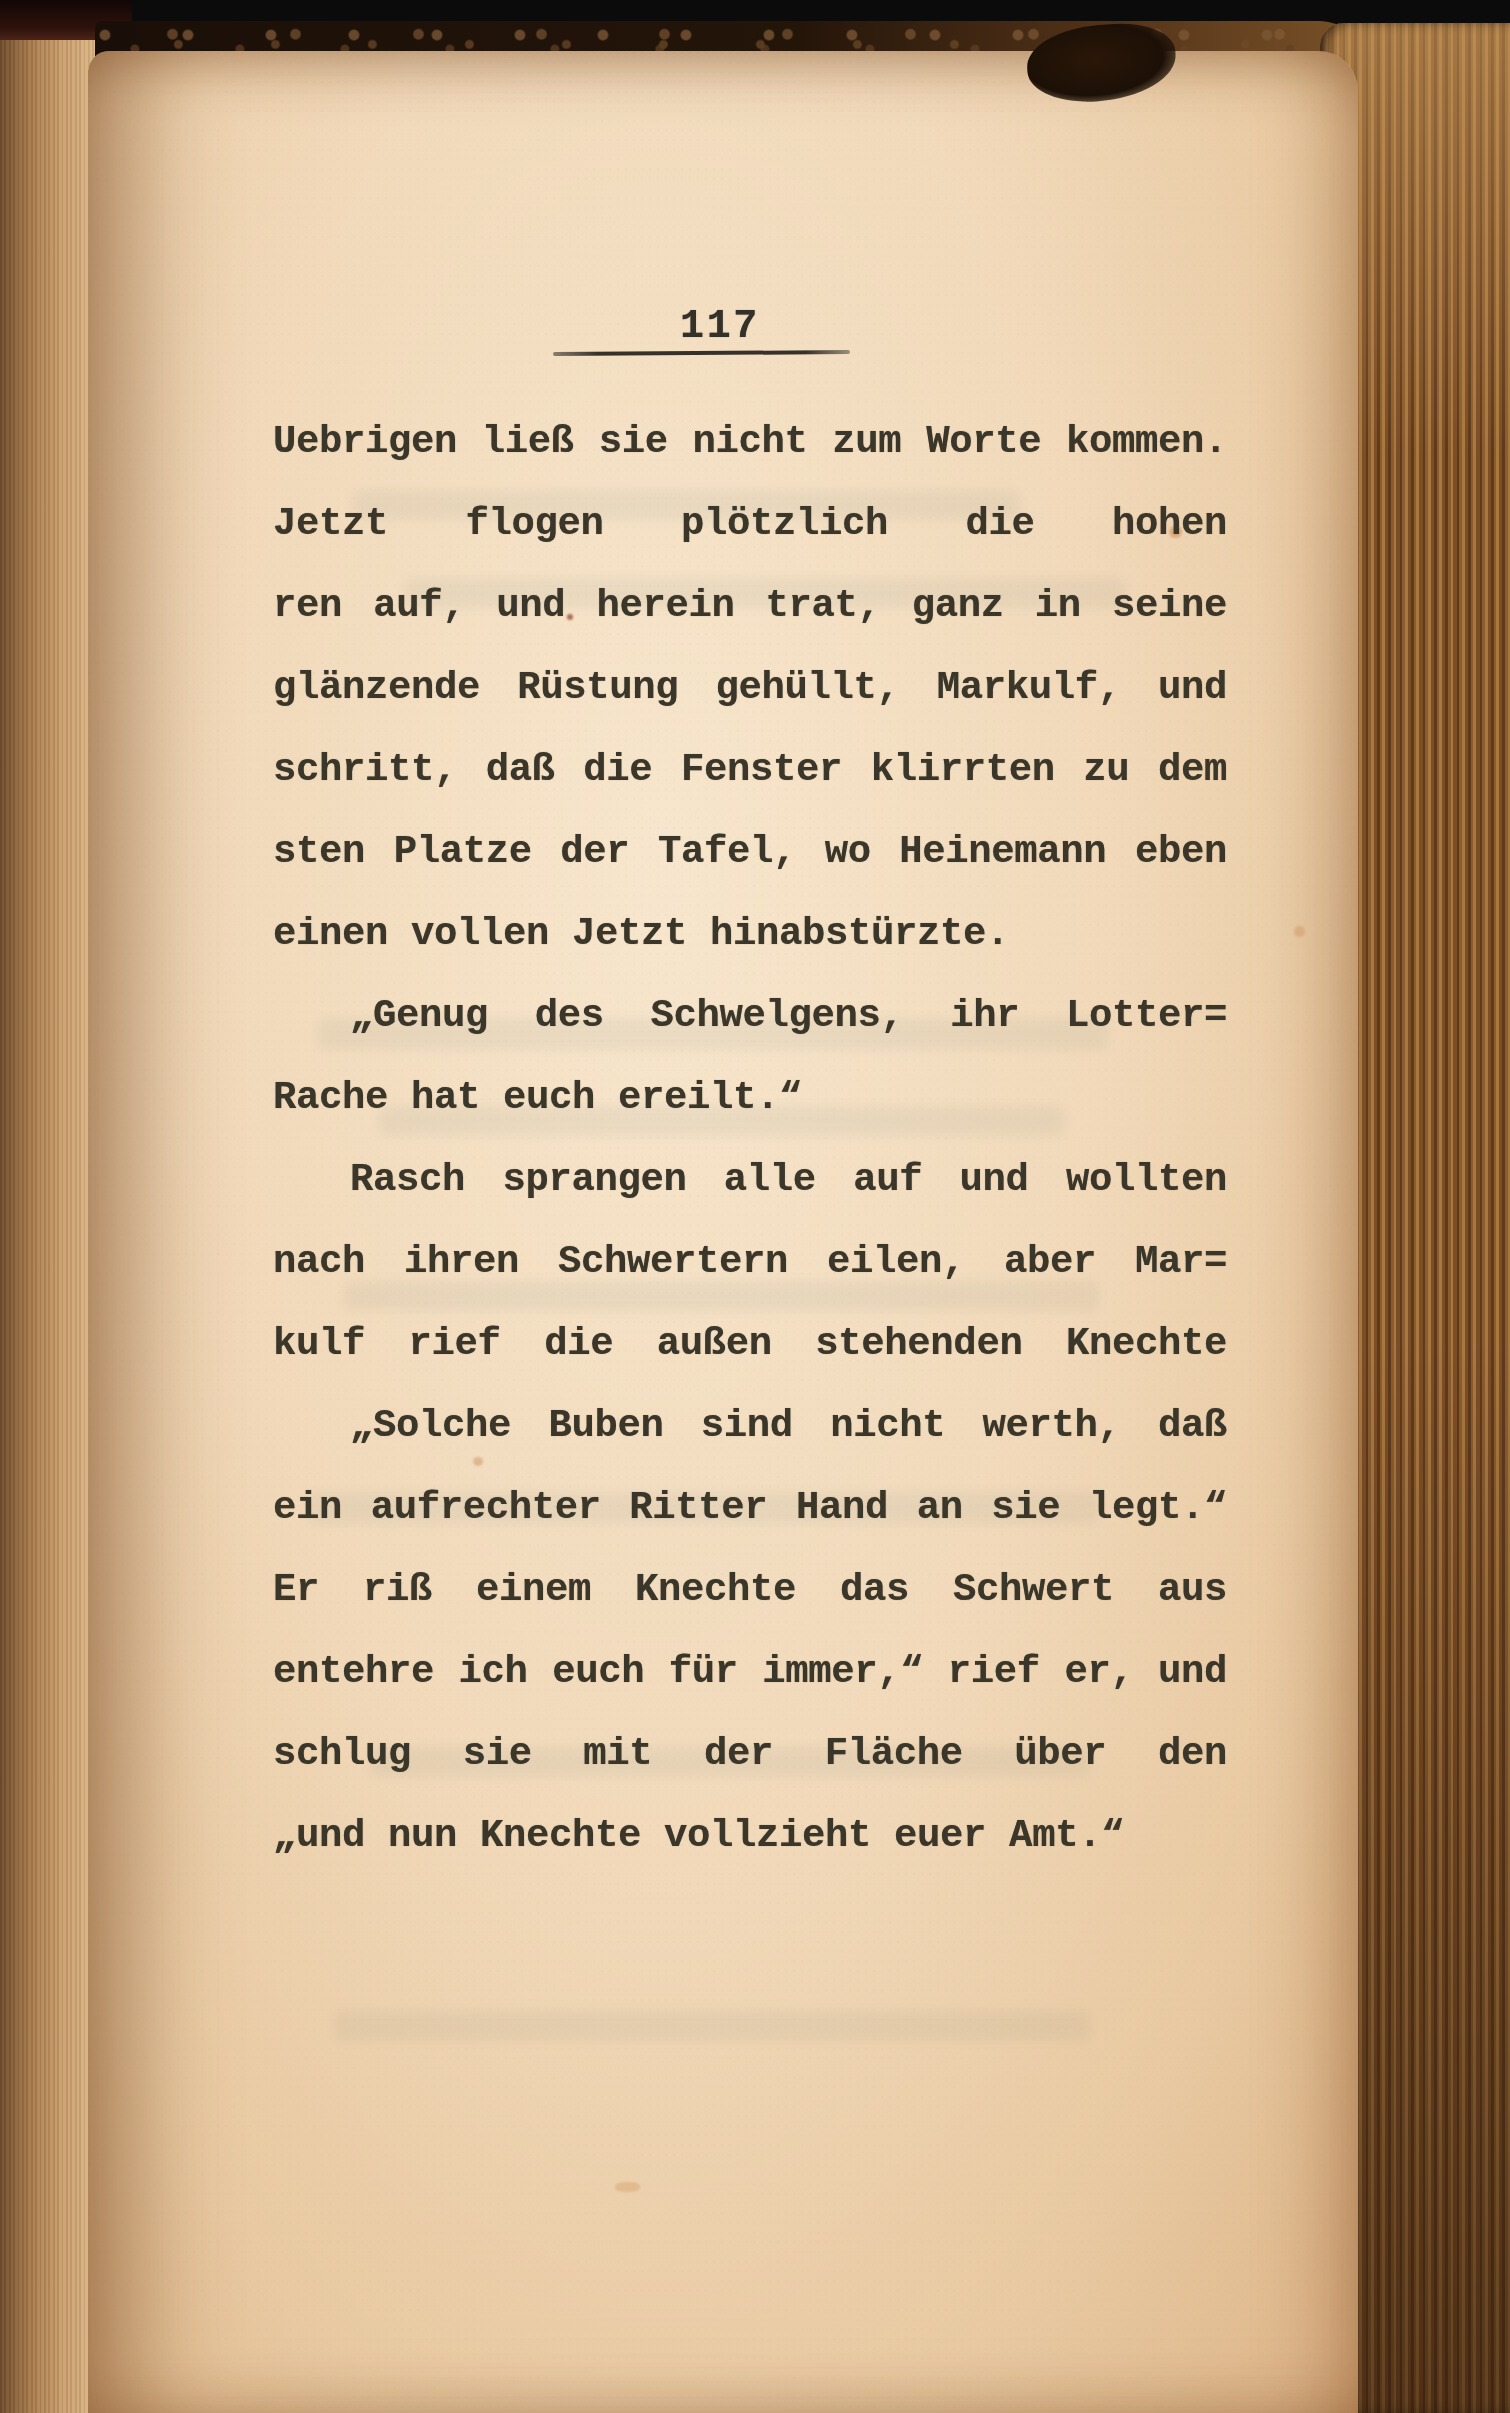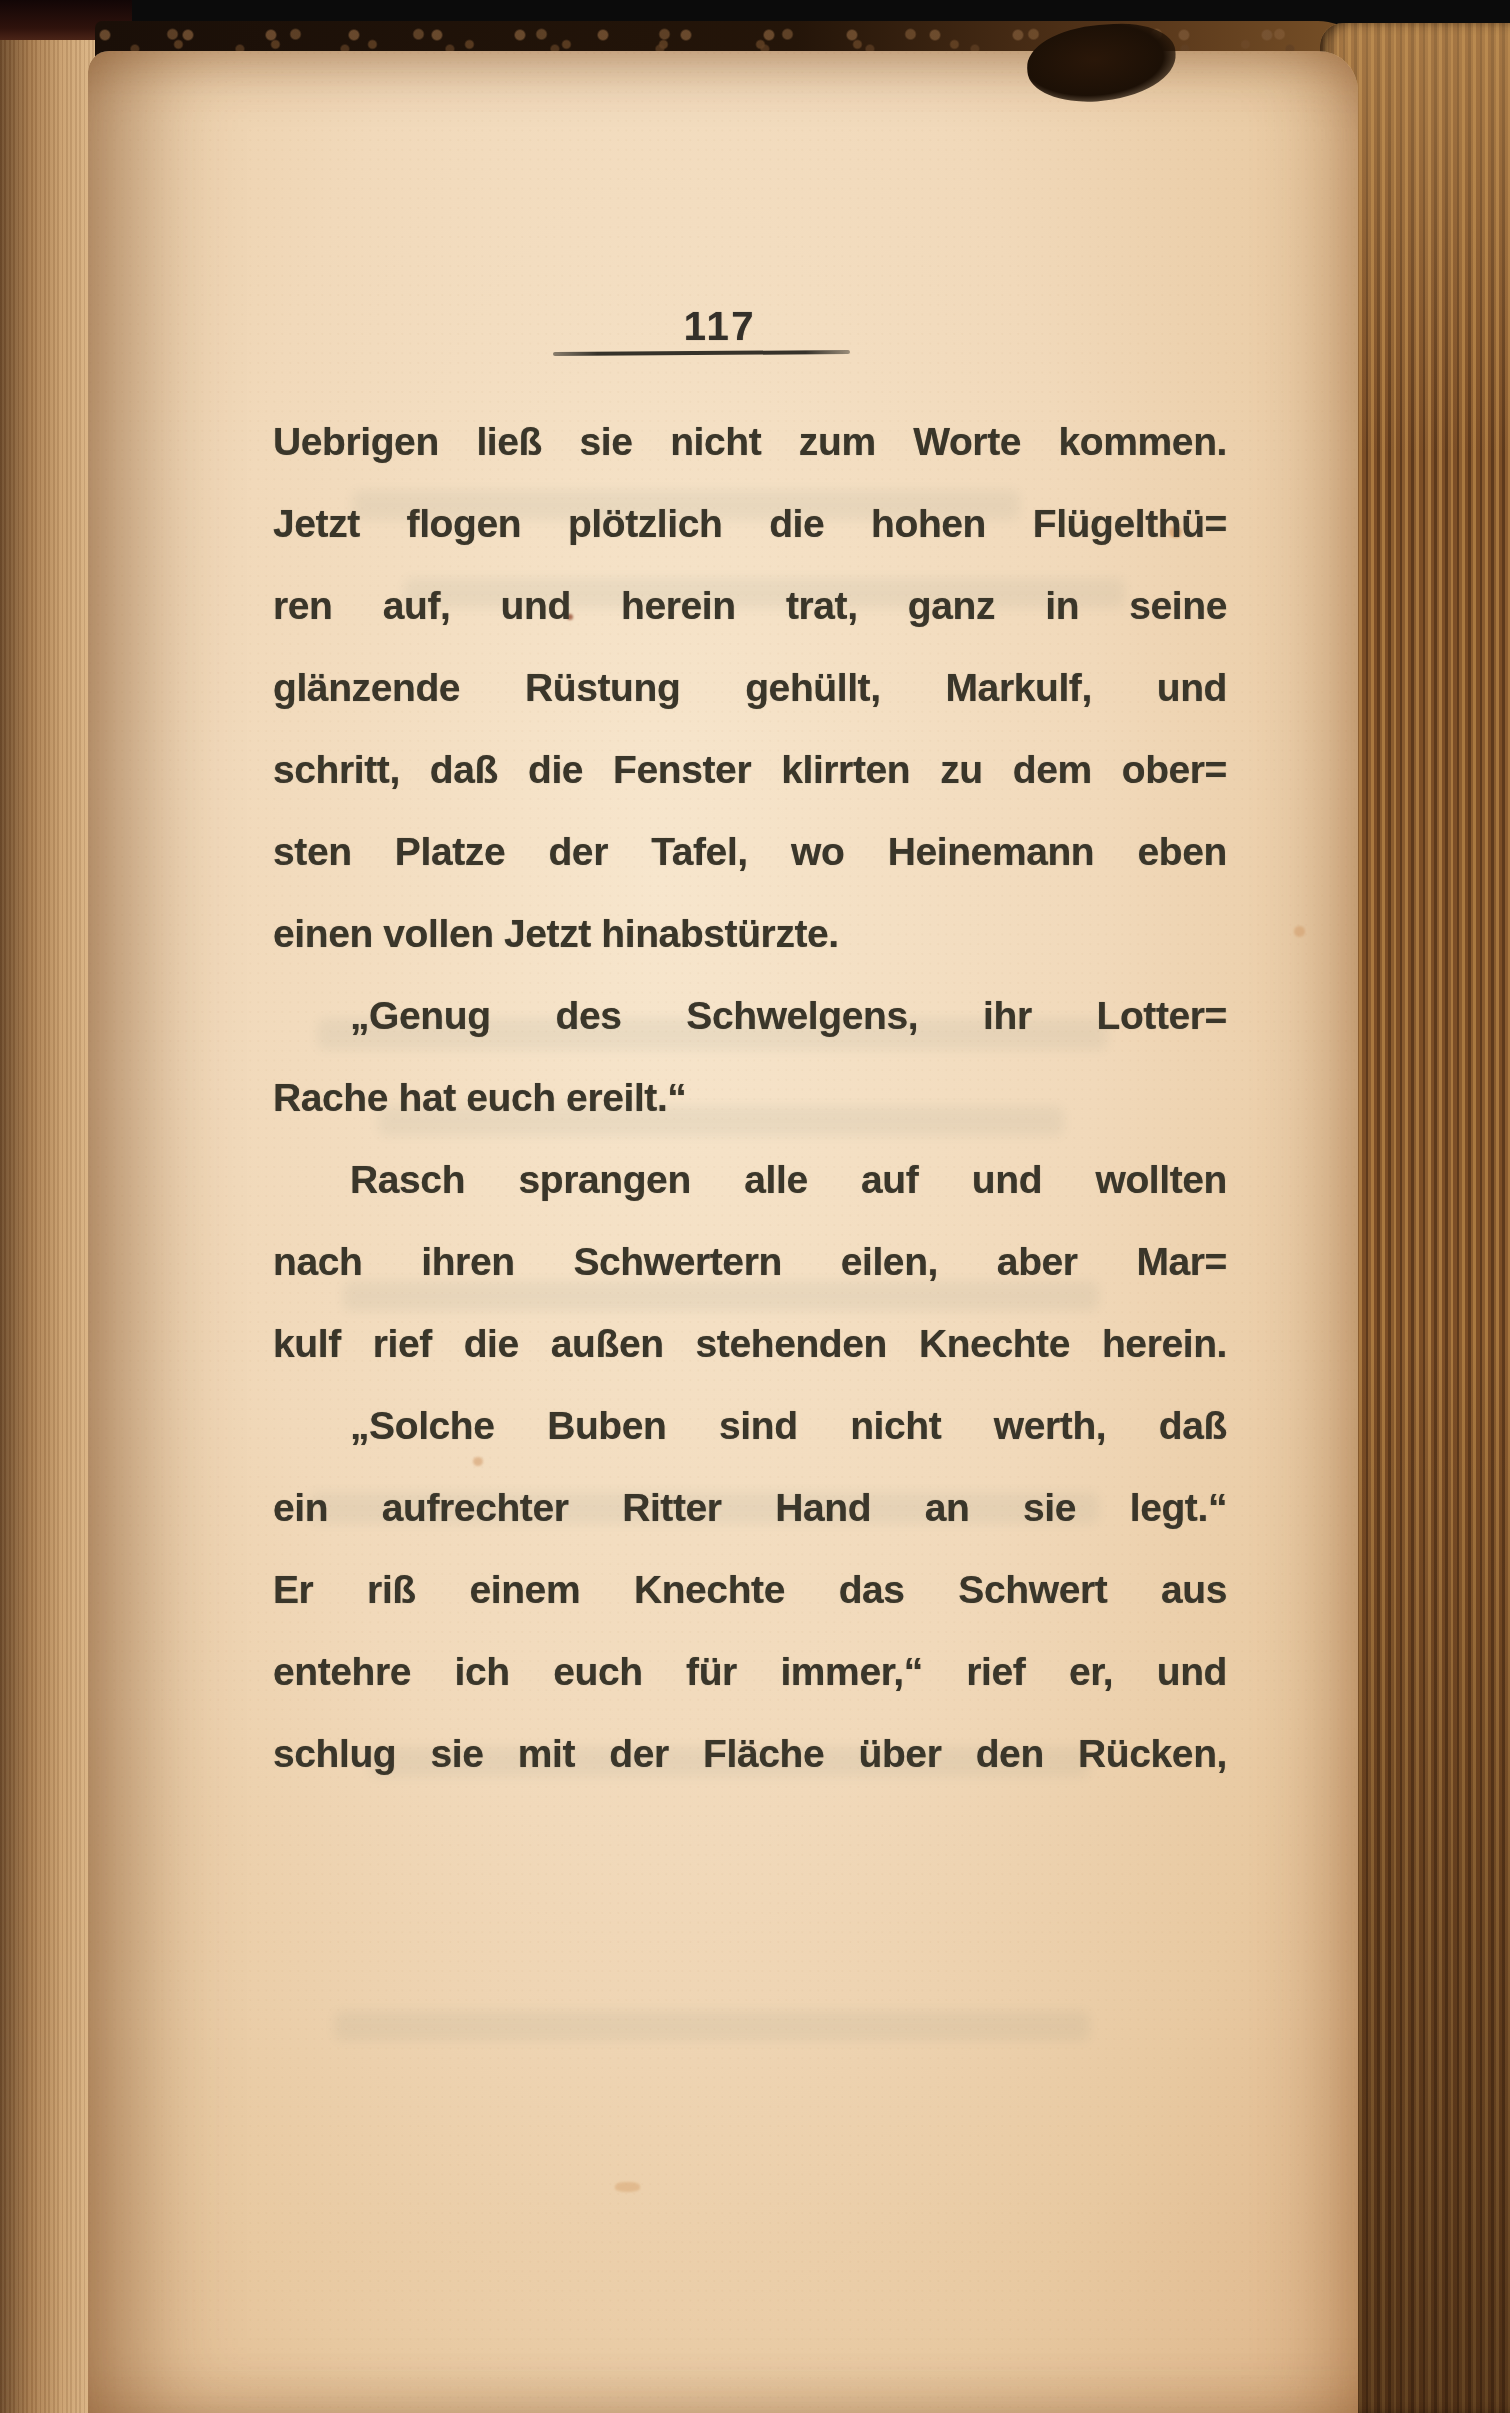--- a/index.html
+++ b/index.html
@@ -1,17 +1,17 @@
 <!DOCTYPE html>
 <html style="font-size:14px"><head>
 <meta charset="utf-8">
 <style>
   html,body{margin:0;padding:0;background:#050505;}
   .scene{position:relative;width:1511px;height:2413px;overflow:hidden;
-         background:#0b0b0b;font-family:Liberation Sans, sans-serif;}
+         background:#0b0b0b;font-family:Liberation Mono, monospace;}
 
   
   .left-stack{position:absolute;left:0;top:26px;width:104px;height:2387px;
     background:
       repeating-linear-gradient(90deg, rgba(60,30,10,.10) 0 1.8px, rgba(255,240,210,.05) 1.8px 4.4px),
       linear-gradient(90deg,#6e4c2c 0%,#a87c4e 30%,#caa06f 60%,#e2bd8e 100%);
   }
   .topleft-corner{position:absolute;left:0;top:0;width:132px;height:40px;
     background:linear-gradient(180deg,#120606 0%,#2e120c 70%,#4a2417 100%);}
 
@@ -120,18 +120,19 @@
         <div class="line just indent">„Genug des Schwelgens, ihr Lotter=</div>
         <div class="line">Rache hat euch ereilt.“</div>
         <div class="line just indent">Rasch sprangen alle auf und wollten</div>
         <div class="line just">nach ihren Schwertern eilen, aber Mar=</div>
         <div class="line just">kulf rief die außen stehenden Knechte herein.</div>
         <div class="line just indent">„Solche Buben sind nicht werth, daß</div>
         <div class="line just">ein aufrechter Ritter Hand an sie legt.“</div>
         <div class="line just">Er riß einem Knechte das Schwert aus</div>
         <div class="line just">entehre ich euch für immer,“ rief er, und</div>
         <div class="line just">schlug sie mit der Fläche über den Rücken,</div>
+        <div class="line">„und nun Knechte vollzieht euer Amt.“</div>
       </div>
   </div>
 
   <div class="corner-blob"></div>
 </div>
 
 
 </body></html>

